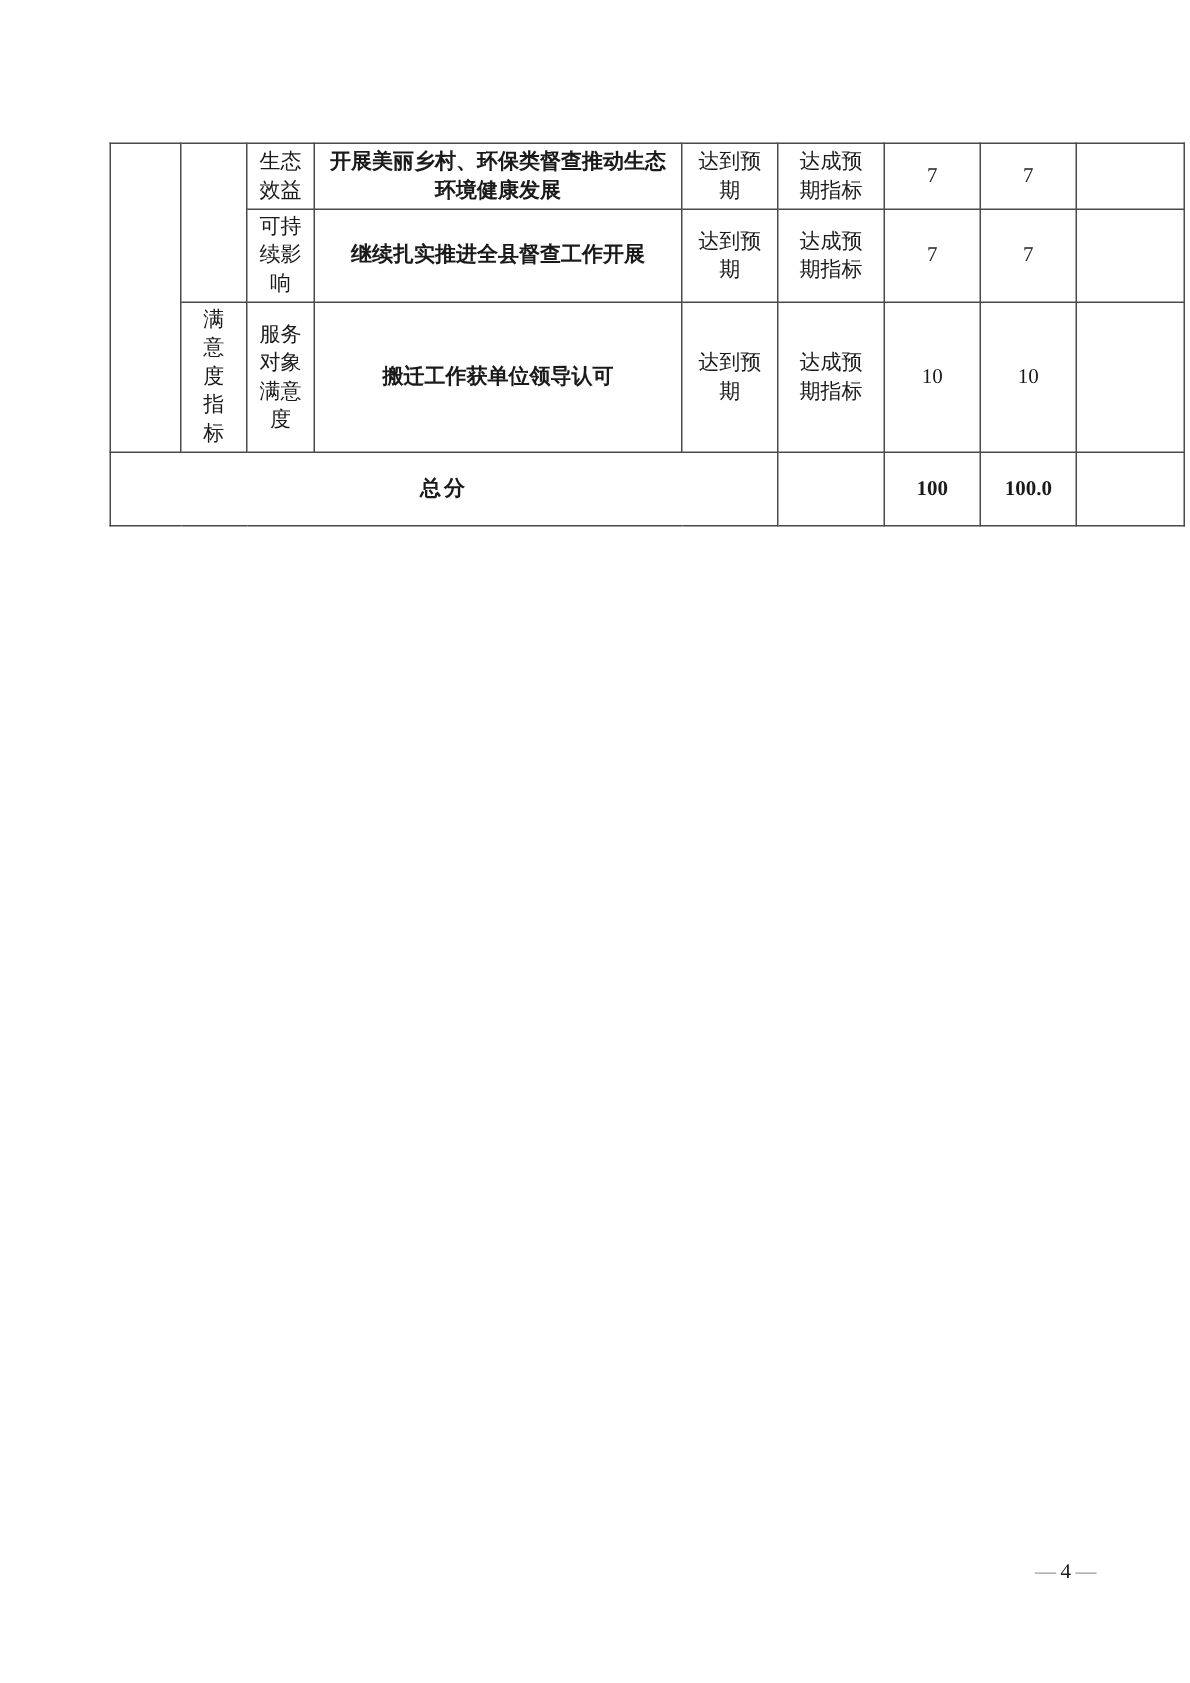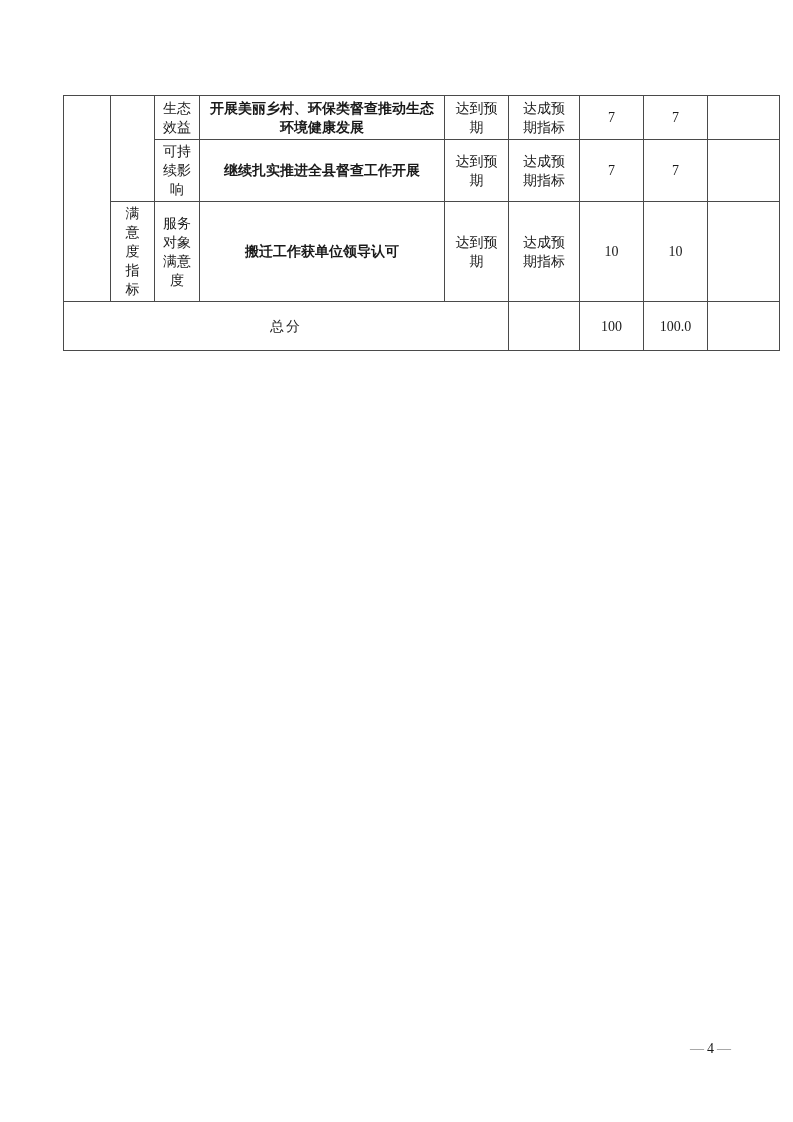--- a/index.html
+++ b/index.html
@@ -12,21 +12,21 @@
     font-family: "Liberation Serif", "DejaVu Serif", serif;
     color: #1a1a1a;
   }
   .page {
     position: absolute;
     inset: 0;
     background: #ffffff;
   }
   table.score-table {
     position: absolute;
-    left: 63px;
+    left: 73px;
     top: 95px;
     width: 716px;
     border-collapse: collapse;
     table-layout: fixed;
   }
   table.score-table td {
     border: 1px solid #4a4a4a;
     font-size: 14px;
     line-height: 19px;
     vertical-align: middle;
@@ -41,25 +41,25 @@
   tr.row-total { height: 49px; }
   td.desc {
     text-align: left;
     padding: 2px 9px;
     font-weight: bold;
   }
   td.tight { line-height: 17px; }
   td.vstack { line-height: 18px; }
   td.num { font-size: 15px; }
   td.total-label {
-    font-weight: normal;
+    font-weight: bold;
     font-size: 15px;
     letter-spacing: 2px;
   }
-  td.bold { font-weight: normal; }
+  td.bold { font-weight: bold; }
   .page-number {
     position: absolute;
     top: 1041px;
     right: 59px;
     font-size: 14px;
     line-height: 16px;
     color: #1a1a1a;
     white-space: nowrap;
   }
   .page-number .dash {

